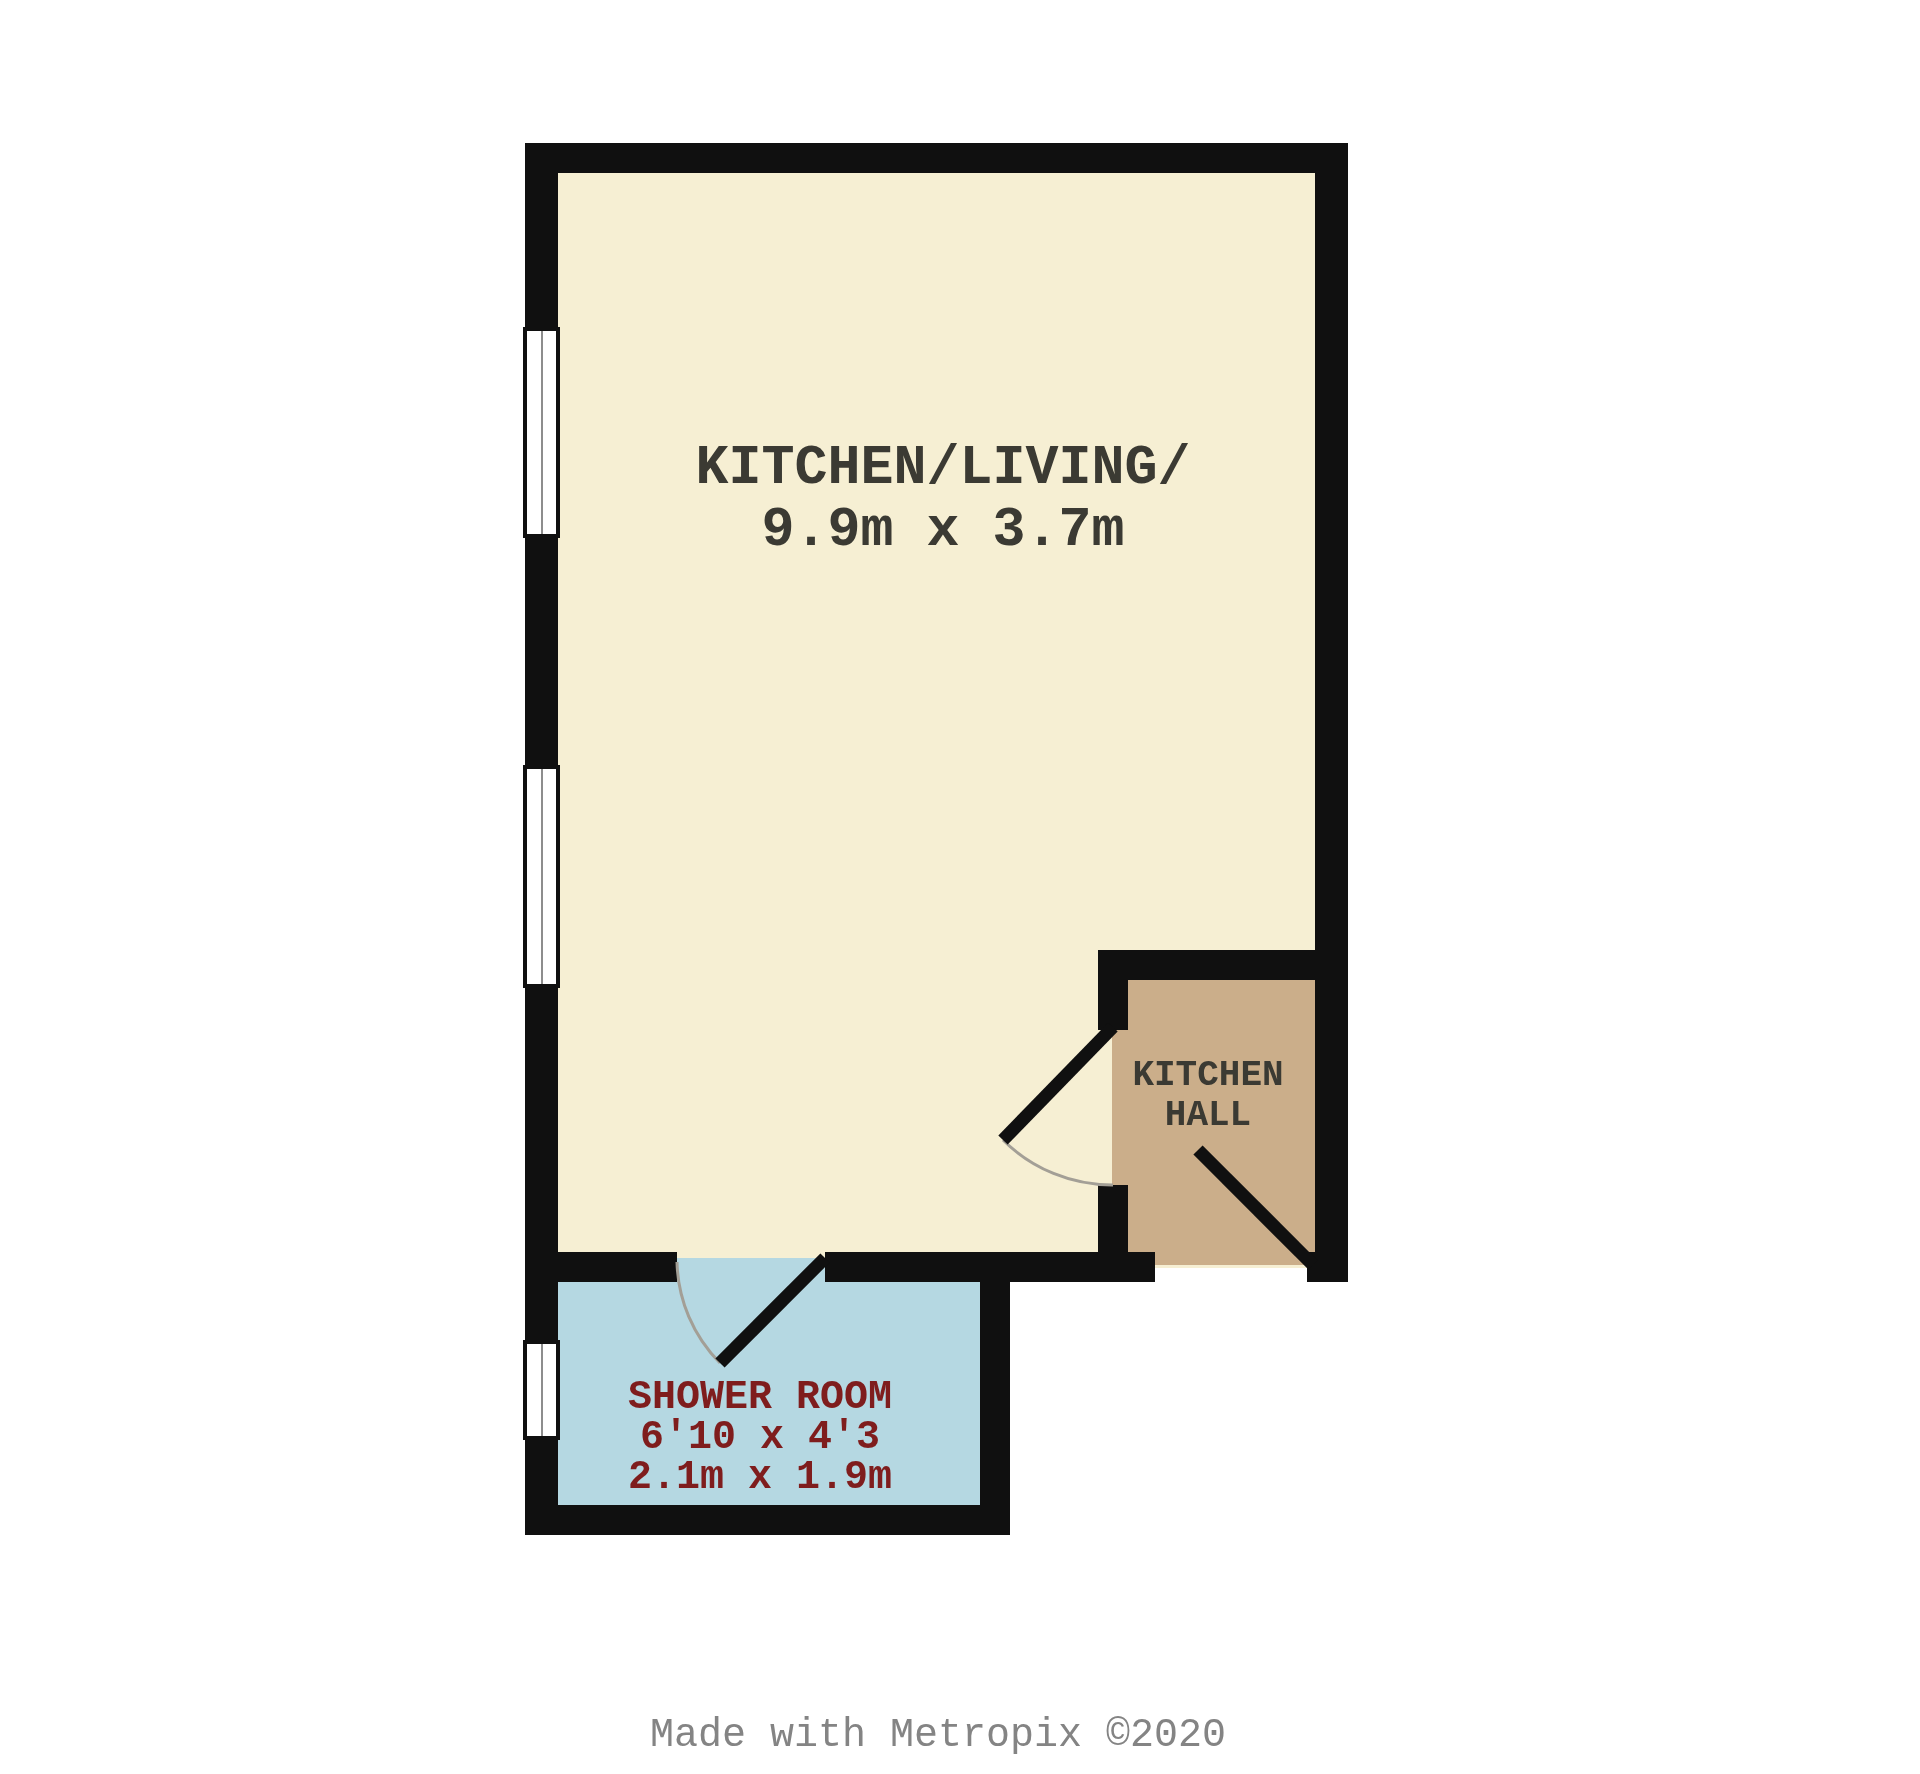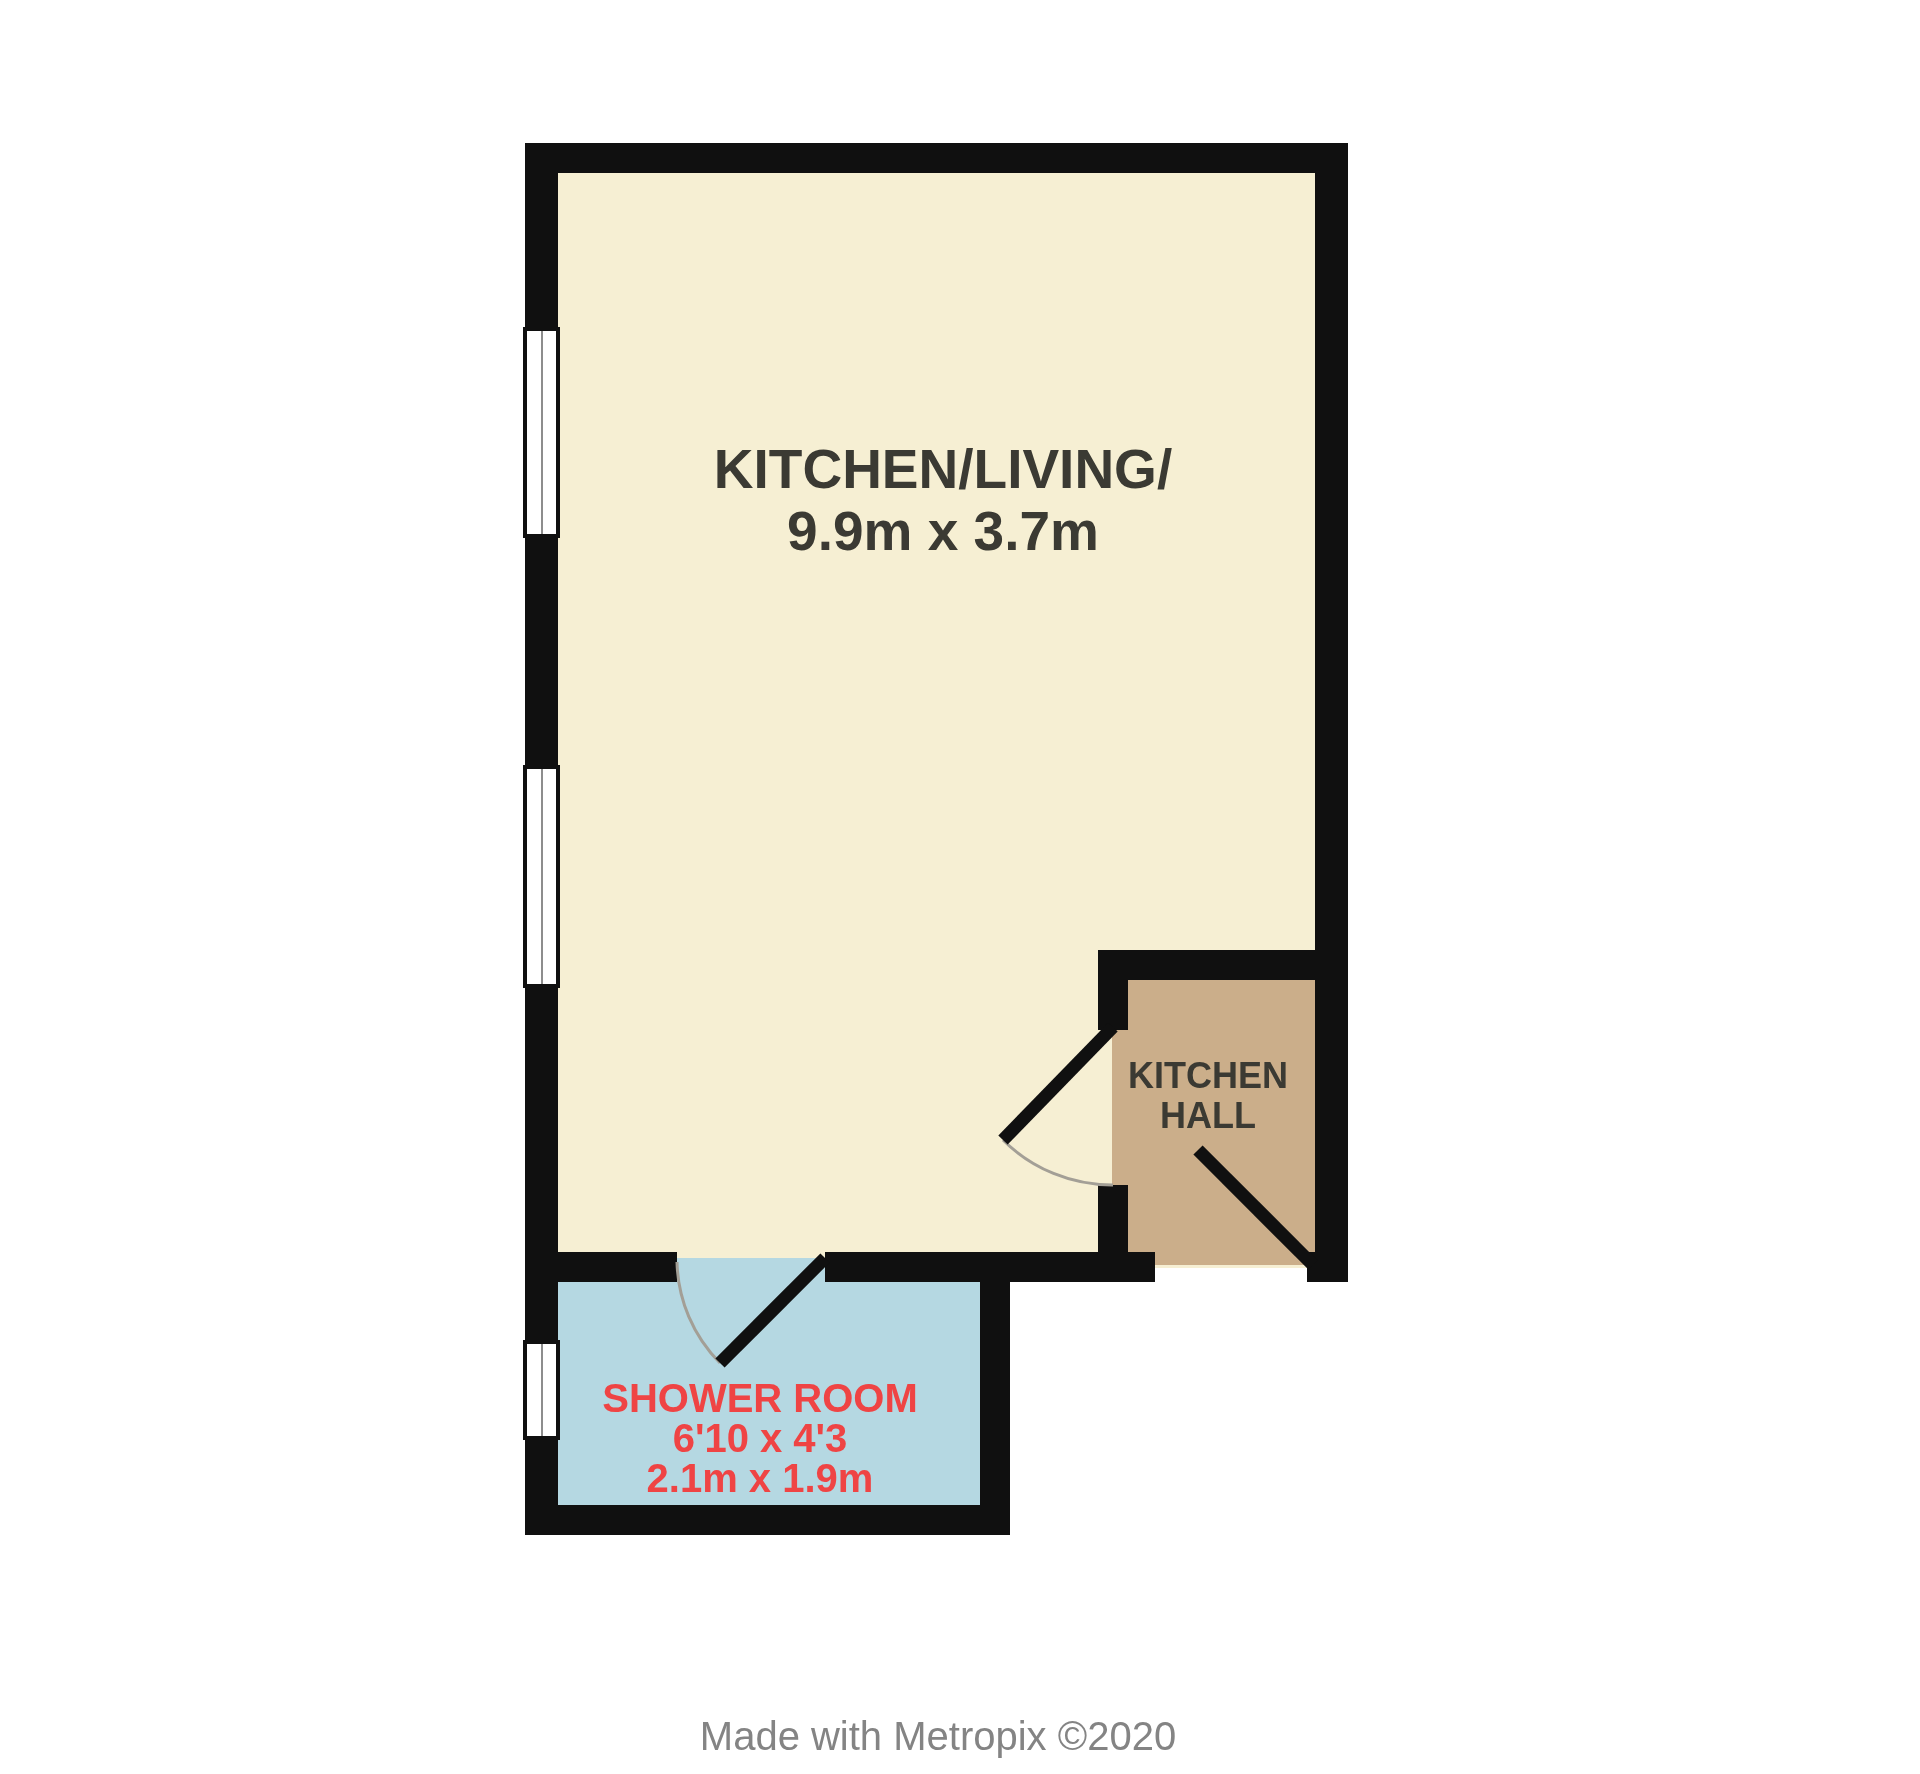--- a/index.html
+++ b/index.html
@@ -1,20 +1,20 @@
 <!DOCTYPE html>
 <html><head>
 <meta charset="utf-8">
 <style>
   html,body { margin:0; padding:0; }
   body { background:#ffffff; }
   .canvas {
     position:relative; width:1920px; height:1774px;
     background:#ffffff; overflow:hidden;
-    font-family:Liberation Sans, sans-serif;
+    font-family:Liberation Mono, monospace;
   }
   .room  { position:absolute; }
   .wall  { position:absolute; }
   .window {
     position:absolute; box-sizing:border-box;
     background:#ffffff; border:4px solid #101010;
   }
   .window .pane-line {
     position:absolute; left:50%; top:0; bottom:0;
     width:2px; margin-left:-1px; background:#8d8d8d;
@@ -82,21 +82,21 @@
   <div class="label label-main" style="left: 943px; top: 438px; color: rgb(59, 58, 51);">
     <div>KITCHEN/LIVING/</div>
     <div>9.9m x 3.7m</div>
   </div>
 
   <div class="label label-hall" style="left: 1208px; top: 1056px; color: rgb(59, 58, 51);">
     <div>KITCHEN</div>
     <div>HALL</div>
   </div>
 
-  <div class="label label-shower" style="left: 760px; top: 1378px; color: #ef4444;">
+  <div class="label label-shower" style="left: 760px; top: 1378px; color: #7f1d1d;">
     <div>SHOWER ROOM</div>
     <div>6'10 x 4'3</div>
     <div>2.1m x 1.9m</div>
   </div>
 
   <div class="credit" style="left: 938px; top: 1714px; color: rgb(132, 132, 132);">Made with Metropix ©2020</div>
 
 </div>
 
 </body></html>

